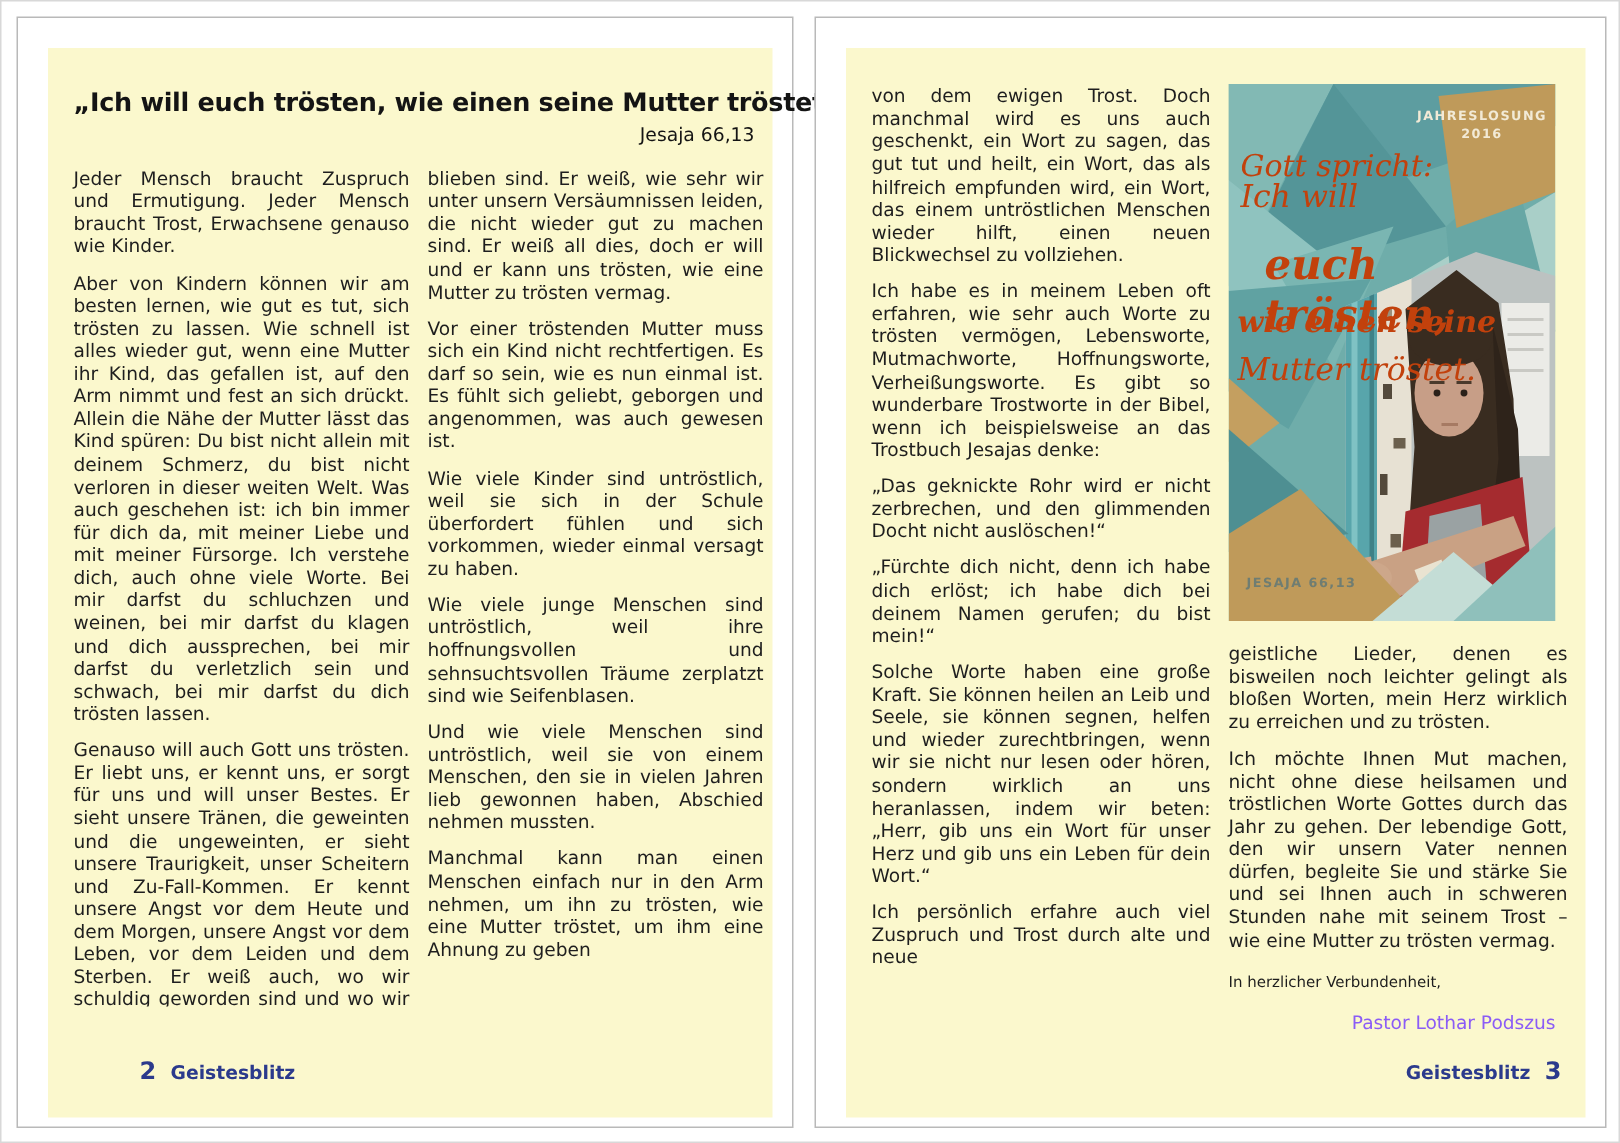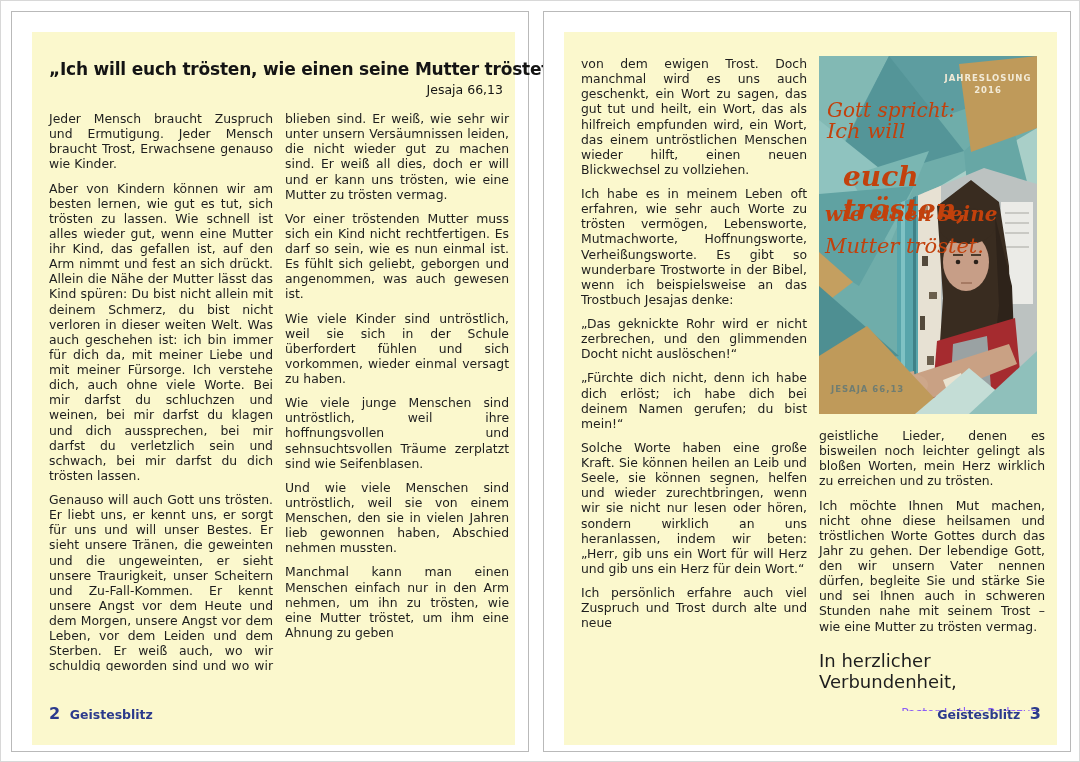--- a/index.html
+++ b/index.html
@@ -31,25 +31,25 @@
   .page-right .col{width:226px;}
   .para{
     margin:0 0 9px 0;
     font-size:12.4px;line-height:1.22;
     color:#1e1e1e;
     text-align:justify;
     hyphens:auto;-webkit-hyphens:auto;
   }
   .para:last-child{margin-bottom:0;}
 
-  .closing{font-size:18px;color:#1e1e1e;margin-top:16px;}
+  .closing{font-size:10px;color:#1e1e1e;margin-top:16px;}
   .signature{font-size:12.4px;color:#8b5cf6;margin-top:13px;text-align:right;padding-right:8px;}
 
   
-  .page-footer{position:absolute;bottom:22px;color:#2b3a8c;font-weight:bold;}
+  .page-footer{position:absolute;bottom:22px;color:#2b3a8c;font-weight:bold;margin-left:44px;}
   .footer-left{left:17px;}
   .footer-right{right:16px;text-align:right;}
   .page-footer .pn{font-size:16px;}
   .page-footer .pt{font-size:12.5px;}
   .footer-left .pt{margin-left:4px;}
   .footer-right .pn{margin-left:4px;}
 
   
   .poster{position:relative;width:218px;height:358px;margin:0 0 14px 0;overflow:hidden;}
   .poster svg{position:absolute;inset:0;display:block;}
@@ -105,21 +105,21 @@
   </section>
 
   <section class="page page-right">
     <div class="paper">
       <div class="cols cols-right">
         <div class="col">
             <p class="para">von dem ewigen Trost. Doch manchmal wird es uns auch geschenkt, ein Wort zu sagen, das gut tut und heilt, ein Wort, das als hilfreich empfunden wird, ein Wort, das einem untröstlichen Menschen wieder hilft, einen neuen Blickwechsel zu vollziehen.</p>
             <p class="para">Ich habe es in meinem Leben oft erfahren, wie sehr auch Worte zu trösten vermögen, Lebensworte, Mutmachworte, Hoffnungsworte, Verheißungsworte. Es gibt so wunderbare Trostworte in der Bibel, wenn ich beispielsweise an das Trostbuch Jesajas denke:</p>
             <p class="para">„Das geknickte Rohr wird er nicht zerbrechen, und den glimmenden Docht nicht auslöschen!“</p>
             <p class="para">„Fürchte dich nicht, denn ich habe dich erlöst; ich habe dich bei deinem Namen gerufen; du bist mein!“</p>
-            <p class="para">Solche Worte haben eine große Kraft. Sie können heilen an Leib und Seele, sie können segnen, helfen und wieder zurechtbringen, wenn wir sie nicht nur lesen oder hören, sondern wirklich an uns heranlassen, indem wir beten: „Herr, gib uns ein Wort für will Herz und gib uns ein Herz für dein Wort.“</p>
+            <p class="para">Solche Worte haben eine große Kraft. Sie können heilen an Leib und Seele, sie können segnen, helfen und wieder zurechtbringen, wenn wir sie nicht nur lesen oder hören, sondern wirklich an uns heranlassen, indem wir beten: „Herr, gib uns ein Wort für unser Herz und gib uns ein Leben für dein Wort.“</p>
             <p class="para">Ich persönlich erfahre auch viel Zuspruch und Trost durch alte und neue</p>
           </div>
         <div class="col">
 
           <div class="poster">
             <svg viewBox="0 0 218 358" width="218" height="358" preserveAspectRatio="none">
 
               <g>
                 <rect x="0" y="0" width="218" height="358" fill="#6fadaa"></rect>
                 <polygon points="0,0 218,0 218,28 120,62 0,64" fill="#5d9da0"></polygon>

